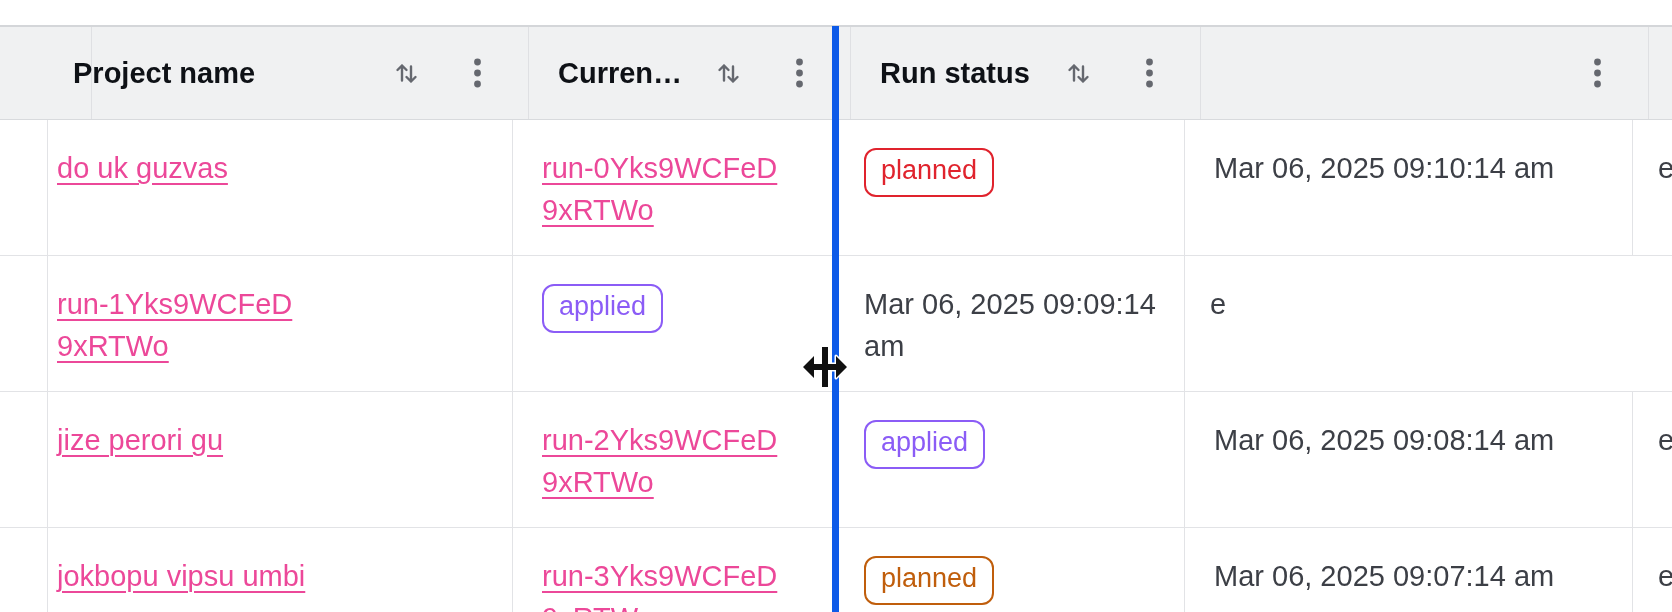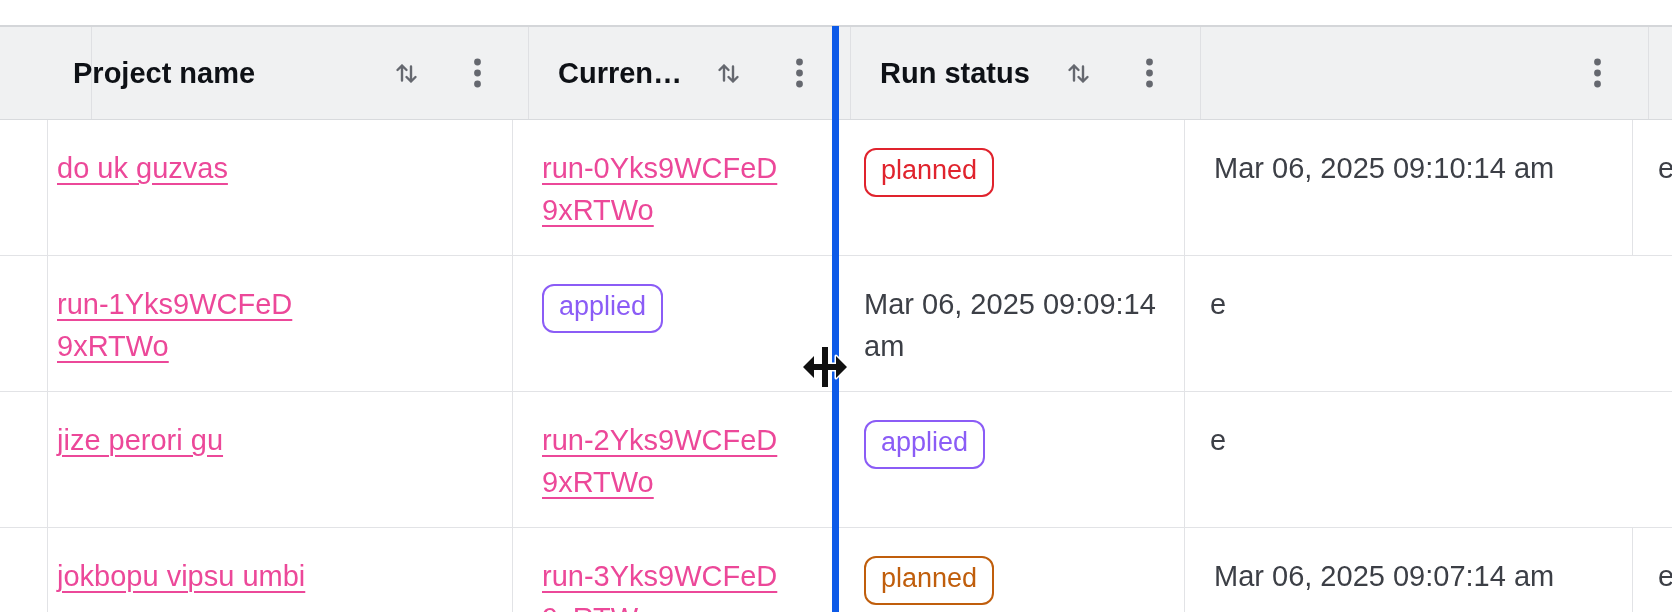--- a/index.html
+++ b/index.html
@@ -193,20 +193,23 @@
       <div class="td">
         <a class="cell-link">jize perori gu</a>
       </div>
       <div class="td">
         <a class="cell-link"><span class="run-line">run-2Yks9WCFeD</span><span class="run-line">9xRTWo</span></a>
       </div>
       <div class="td">
         <span class="badge" data-status="applied">applied</span>
       </div>
       <div class="td">
+        <span>Mar 06, 2025 09:08:14 am</span>
+      </div>
+      <div class="td">
         <span>e</span>
       </div>
     </div>
 
     <div class="tr grid-row">
       <div class="td"></div>
       <div class="td">
         <a class="cell-link">jokbopu vipsu umbi</a>
       </div>
       <div class="td">

